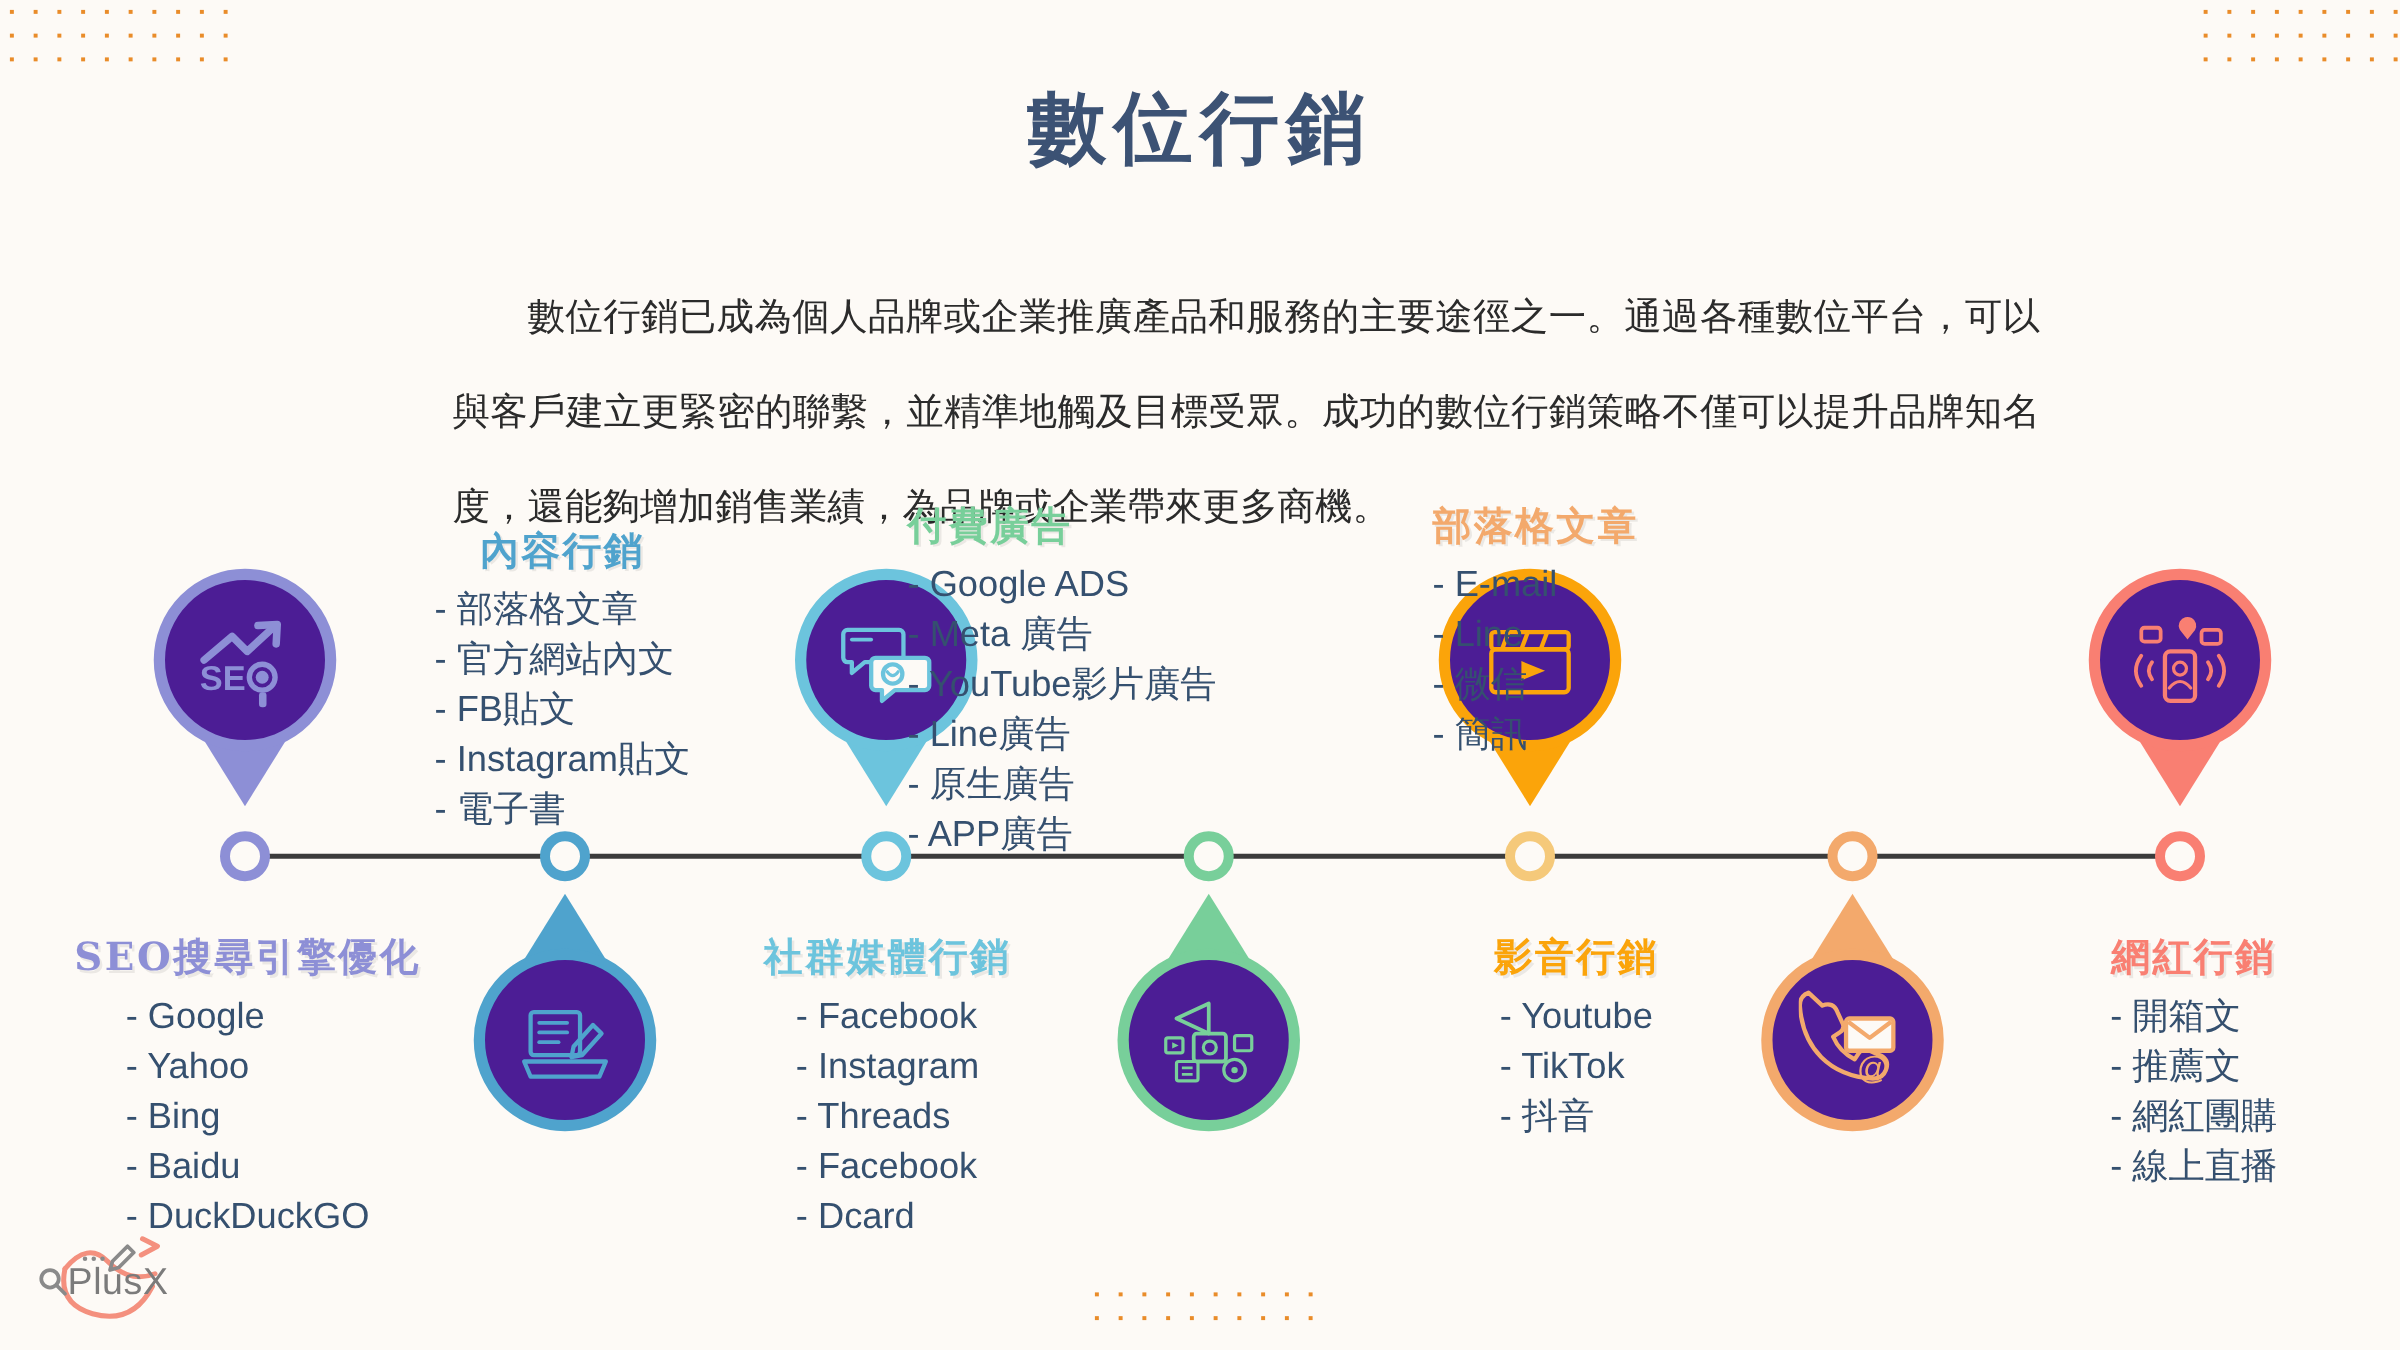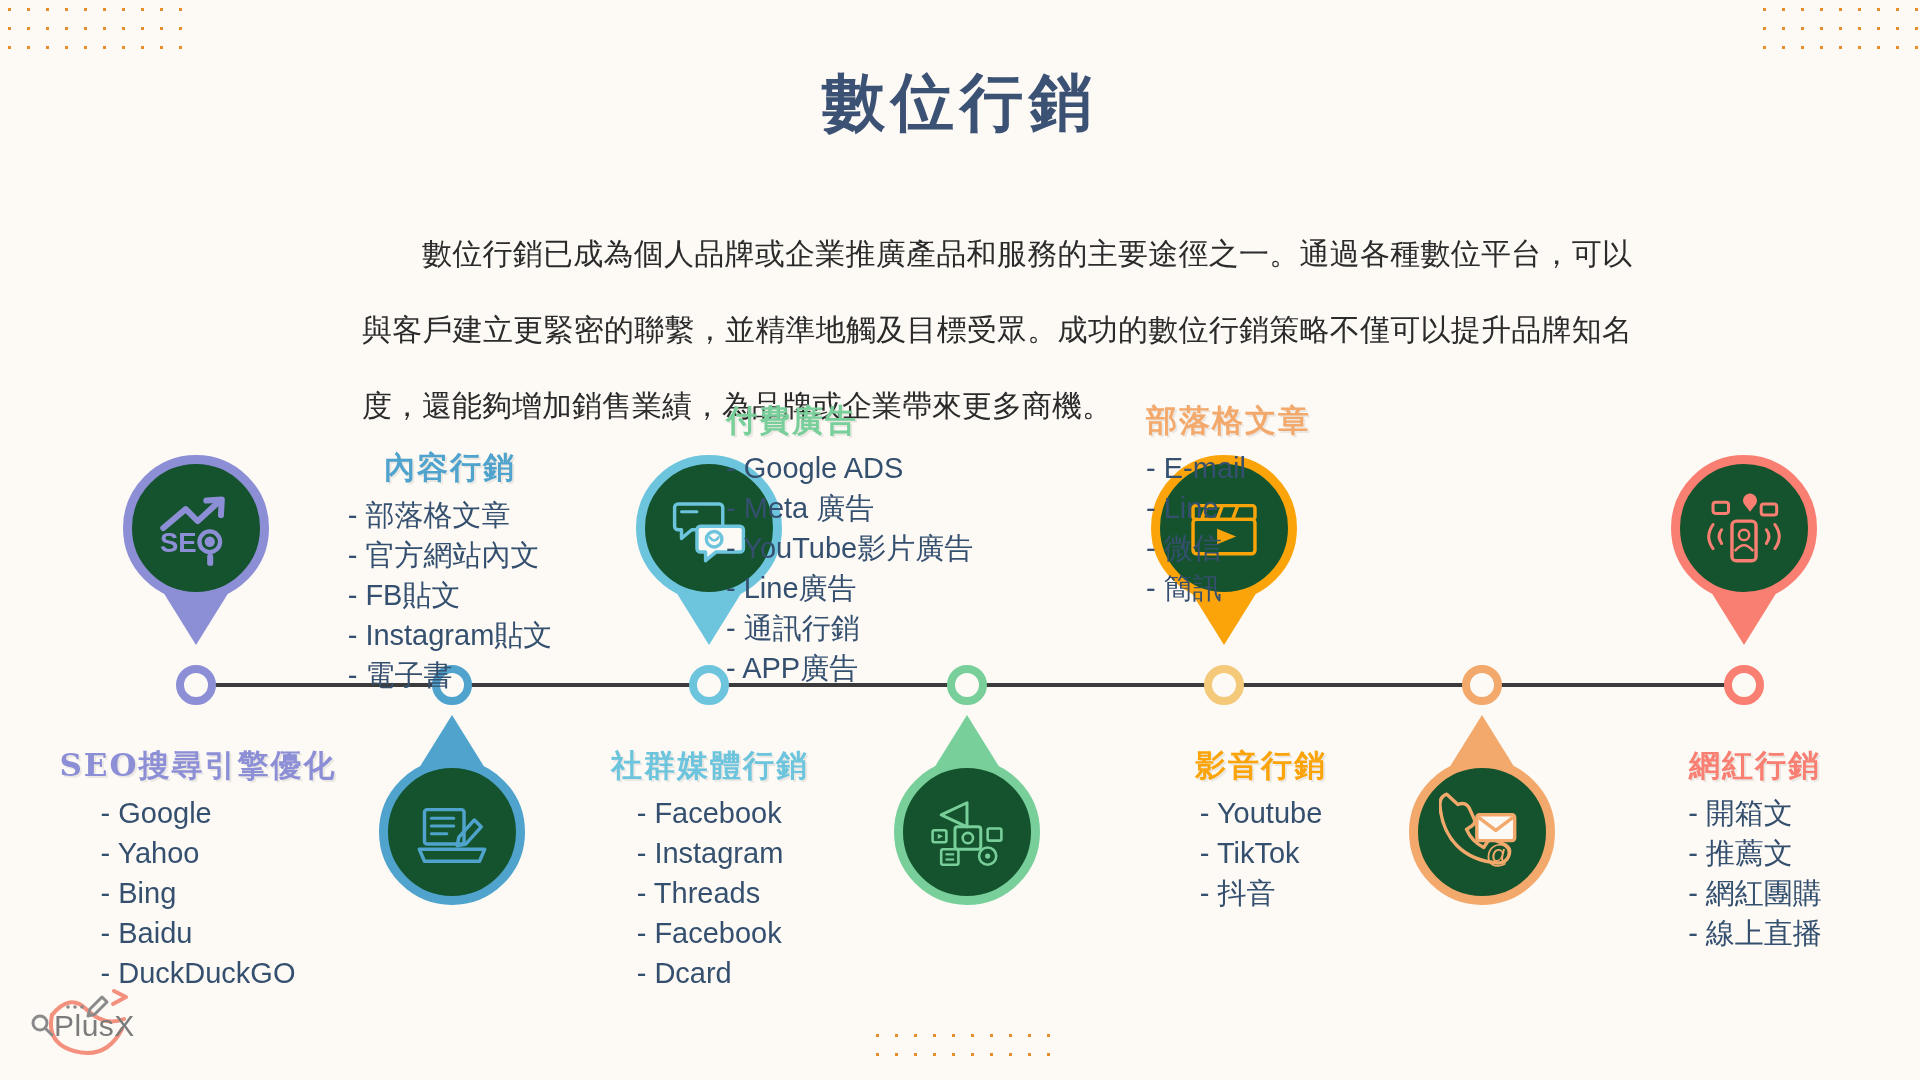--- a/index.html
+++ b/index.html
@@ -45,21 +45,21 @@
     position:absolute;width:40px;height:40px;border-radius:50%;
     background:#fdfaf6;box-sizing:border-box;border:8px solid #999;
     transform:translate(-50%,-50%);top:685px;
   }
 
   
   .pin{position:absolute;transform:translateX(-50%);}
   .pin .bubble{
     width:146px;height:146px;border-radius:50%;
     border:9px solid currentColor;box-sizing:border-box;
-    background:#14532d;position:relative;z-index:2;
+    background:#4c1d95;position:relative;z-index:2;
     display:flex;align-items:center;justify-content:center;
   }
   .pin .tail{
     width:0;height:0;margin:-30px auto 0 auto;
     border-left:46px solid transparent;border-right:46px solid transparent;
     border-top:74px solid currentColor;position:relative;z-index:1;
   }
   .pin.down .tail{
     margin:0 auto -30px auto;
     border-top:none;border-bottom:74px solid currentColor;
@@ -147,21 +147,21 @@
       <svg viewBox="0 0 100 100">
         <rect x="18" y="24" width="46" height="40" rx="3" fill="none" stroke="#4fa3cd" stroke-width="4"></rect>
         <line x1="26" y1="34" x2="52" y2="34" stroke="#4fa3cd" stroke-width="3.5" stroke-linecap="round"></line>
         <line x1="26" y1="43" x2="52" y2="43" stroke="#4fa3cd" stroke-width="3.5" stroke-linecap="round"></line>
         <line x1="26" y1="52" x2="44" y2="52" stroke="#4fa3cd" stroke-width="3.5" stroke-linecap="round"></line>
         <path d="M58 56 L76 36 L84 44 L66 64 L56 66 Z" fill="none" stroke="#4fa3cd" stroke-width="4" stroke-linejoin="round"></path>
         <path d="M12 70 L88 70 L82 84 L18 84 Z" fill="none" stroke="#4fa3cd" stroke-width="4" stroke-linejoin="round"></path>
       </svg>
     </div>
   </div>
-  <div class="block center" style="left:300px;top:420px;width:300px;color:#4fa3cd;margin-top:27px;">
+  <div class="block center" style="left:300px;top:420px;width:300px;color:#4fa3cd;">
     <h3>內容行銷</h3>
     <ul>
       <li>部落格文章</li>
       <li>官方網站內文</li>
       <li>FB貼文</li>
       <li>Instagram貼文</li>
       <li>電子書</li>
     </ul>
   </div>
 
@@ -206,21 +206,21 @@
       </svg>
     </div>
   </div>
   <div class="block" style="left:726px;top:400px;width:330px;color:#78cf9a;">
     <h3>付費廣告</h3>
     <ul>
       <li>Google  ADS</li>
       <li>Meta 廣告</li>
       <li>YouTube影片廣告</li>
       <li>Line廣告</li>
-      <li>通訊行銷</li>
+      <li>原生廣告</li>
       <li>APP廣告</li>
     </ul>
   </div>
 
   <div class="pin" style="left:1224px;top:455px;color:#fba40a;">
     <div class="bubble">
       <svg viewBox="0 0 100 100">
         <rect x="14" y="24" width="72" height="16" rx="3" fill="none" stroke="#fba40a" stroke-width="4"></rect>
         <line x1="30" y1="24" x2="24" y2="40" stroke="#fba40a" stroke-width="4"></line>
         <line x1="48" y1="24" x2="42" y2="40" stroke="#fba40a" stroke-width="4"></line>

